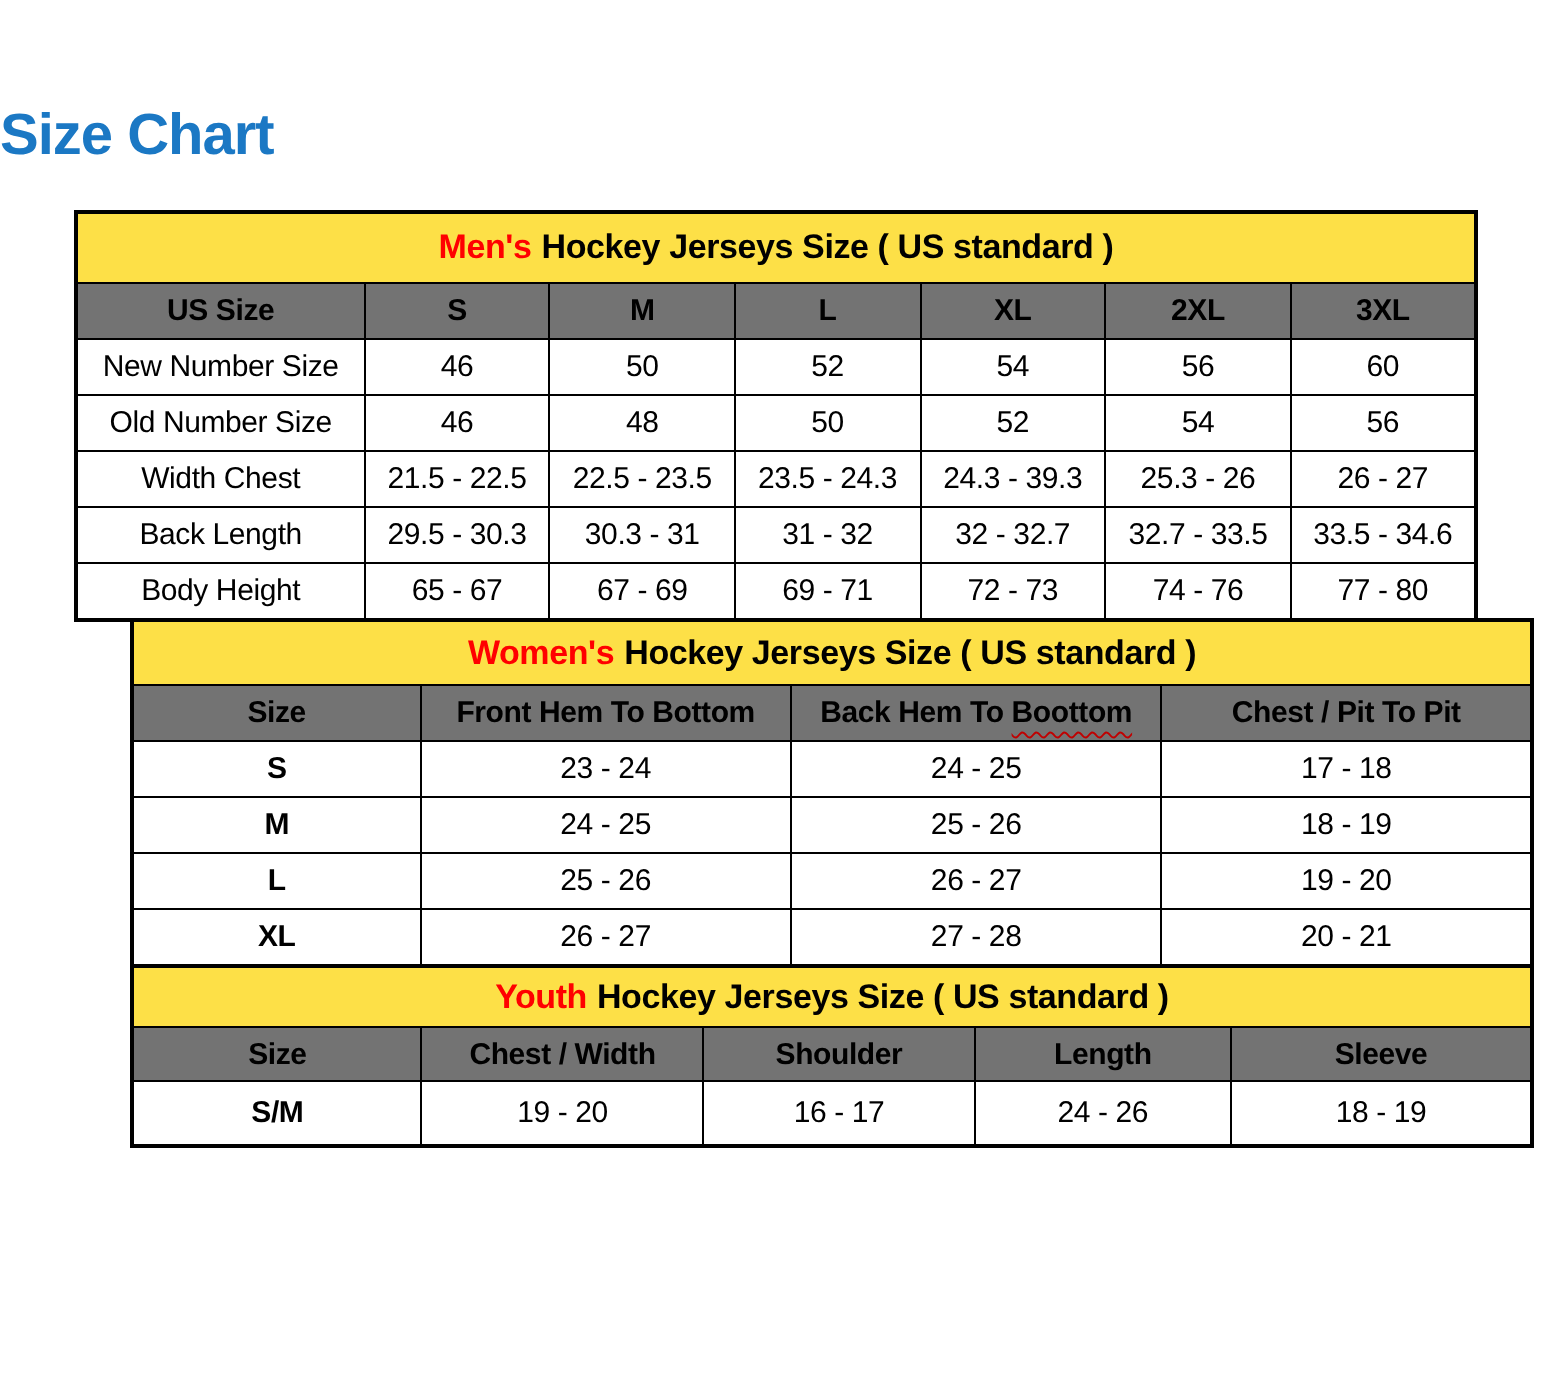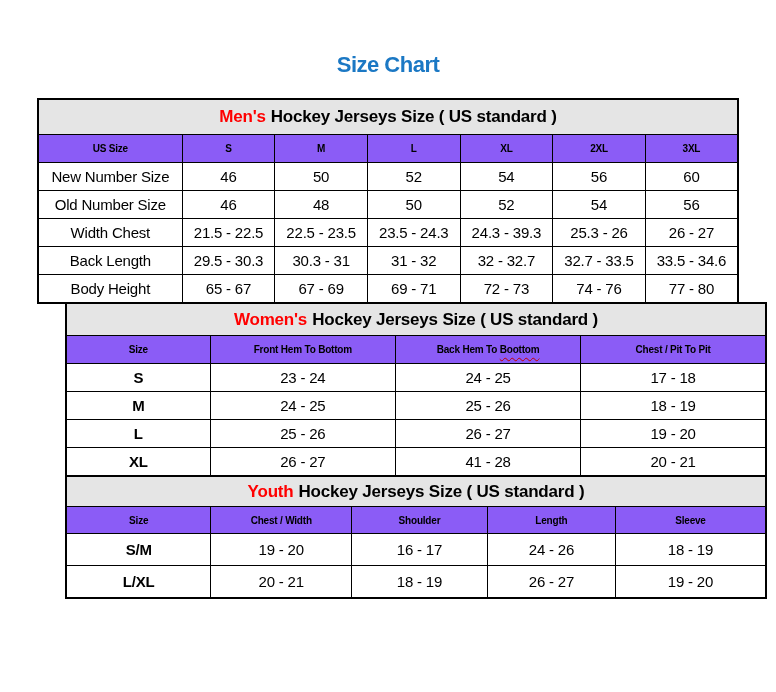--- a/index.html
+++ b/index.html
@@ -8,23 +8,23 @@
     background: #ffffff;
   }
   body {
     width: 776px;
     height: 692px;
     font-family: "Liberation Sans", "DejaVu Sans", sans-serif;
     color: #000000;
     overflow: hidden;
   }
   .title {
-    text-align: center;
+    text-align: left;
     color: #1B78C4;
-    font-size: 22px;
+    font-size: 29px;
     font-weight: 700;
     margin: 52px 0 20px 0;
     letter-spacing: -0.5px;
   }
   .tables {
     width: 702px;
     margin: 0 auto;
   }
   table.size-table {
     width: 100%;
@@ -38,33 +38,33 @@
   }
   .size-table th, .size-table td {
     border: 1px solid #000000;
     text-align: center;
     vertical-align: middle;
     padding: 0 2px;
     overflow: hidden;
     white-space: nowrap;
   }
   .band-cell {
-    background: #e5e5e5;
+    background: #fde047;
     font-size: 17px;
     font-weight: 700;
     height: 34px;
     letter-spacing: -0.2px;
   }
   .band-cell .red { color: #FF0000; }
   .band-cell .rest { margin-left: 5px; }
   tr.header-row th {
     font-weight: 700;
-    font-size: 10px;
+    font-size: 15px;
     height: 27px;
-    background: #8b5cf6;
+    background: #737373;
     letter-spacing: -0.2px;
   }
   .size-table td {
     font-size: 15px;
     height: 27px;
     letter-spacing: -0.2px;
   }
   td.row-label-bold { font-weight: 700; }
   .table-women .band-cell { height: 31px; }
   .table-youth .band-cell { height: 29px; }
@@ -196,21 +196,21 @@
           </tr>
           <tr>
             <td class="row-label-bold">L</td>
             <td>25 - 26</td>
             <td>26 - 27</td>
             <td>19 - 20</td>
           </tr>
           <tr>
             <td class="row-label-bold">XL</td>
             <td>26 - 27</td>
-            <td>41 - 28</td>
+            <td>27 - 28</td>
             <td>20 - 21</td>
           </tr>
         </tbody>
     </table>
 
     <table class="size-table table-youth">
       <colgroup>
           <col class="yc1">
           <col class="yc2">
           <col class="yc3">
@@ -232,24 +232,17 @@
             <th>Length</th>
             <th>Sleeve</th>
           </tr>
           <tr>
             <td class="row-label-bold">S/M</td>
             <td>19 - 20</td>
             <td>16 - 17</td>
             <td>24 - 26</td>
             <td>18 - 19</td>
           </tr>
-          <tr>
-            <td class="row-label-bold">L/XL</td>
-            <td>20 - 21</td>
-            <td>18 - 19</td>
-            <td>26 - 27</td>
-            <td>19 - 20</td>
-          </tr>
         </tbody>
     </table>
 
   </div>
 </div>
 
 </body></html>

